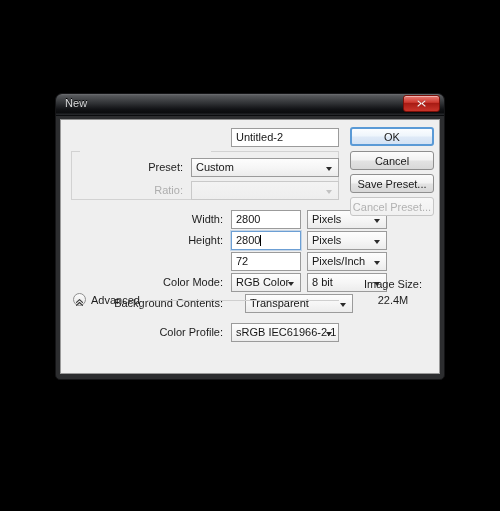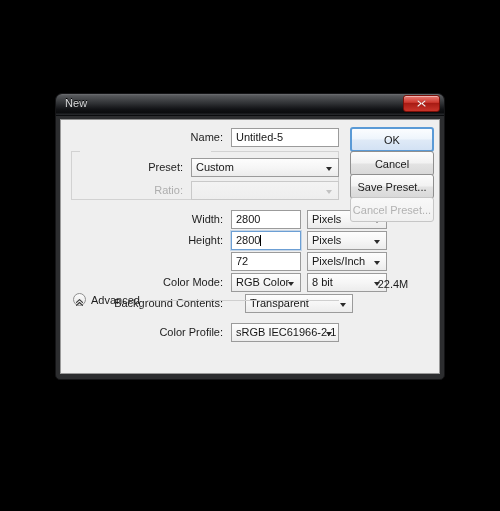--- a/index.html
+++ b/index.html
@@ -237,21 +237,21 @@
     position: absolute;
     right: 0;
     top: 0;
     width: 92px;
     height: 100%;
   }
   .btn {
     position: absolute;
     left: 3px;
     width: 84px;
-    height: 25px;
+    height: 19px;
     border-radius: 3px;
     background: linear-gradient(to bottom, #fcfcfc 0%, #f2f2f2 48%, #e3e3e3 52%, #d8d8d8 100%);
     border: 1px solid #8f8f8f;
     box-sizing: border-box;
     font-size: 11px;
     color: #1a1a1a;
     display: flex;
     align-items: center;
     justify-content: center;
   }
@@ -295,25 +295,22 @@
 
     <div id="client">
 
       <div id="form">
 
         <div id="preset-frame-topleft"></div>
         <div id="preset-frame-topright"></div>
         <div id="preset-frame"></div>
 
         <div class="row" style="top:8px; left:48px; width:230px;">
-          <div class="labelbox">
-            <span class="lbl">Name:</span>
-          </div>
           <div class="tinput" style="left:122px; width:108px;">
-            <span>Untitled-5</span>
+            <span>Untitled-2</span>
           </div>
         </div>
 
         <div class="row" style="top:38px; left:10px; width:268px;">
           <div class="labelbox" style="left:8px; width:104px;">
             <span class="lbl">Preset:</span>
           </div>
           <div class="ddown" style="left:120px; width:148px;">
             <span>Custom</span>
             <span class="arrow"></span>
@@ -420,19 +417,20 @@
           <span>Cancel</span>
         </div>
         <div class="btn" style="top:54px;">
           <span>Save Preset...</span>
         </div>
         <div class="btn disabled" style="top:77px;">
           <span>Cancel Preset...</span>
         </div>
 
         <div id="imgsize">
+          <span class="v">Image Size:</span>
           <span class="v">22.4M</span>
         </div>
       </div>
 
     </div>
   </div>
 </div>
 
 </body></html>

